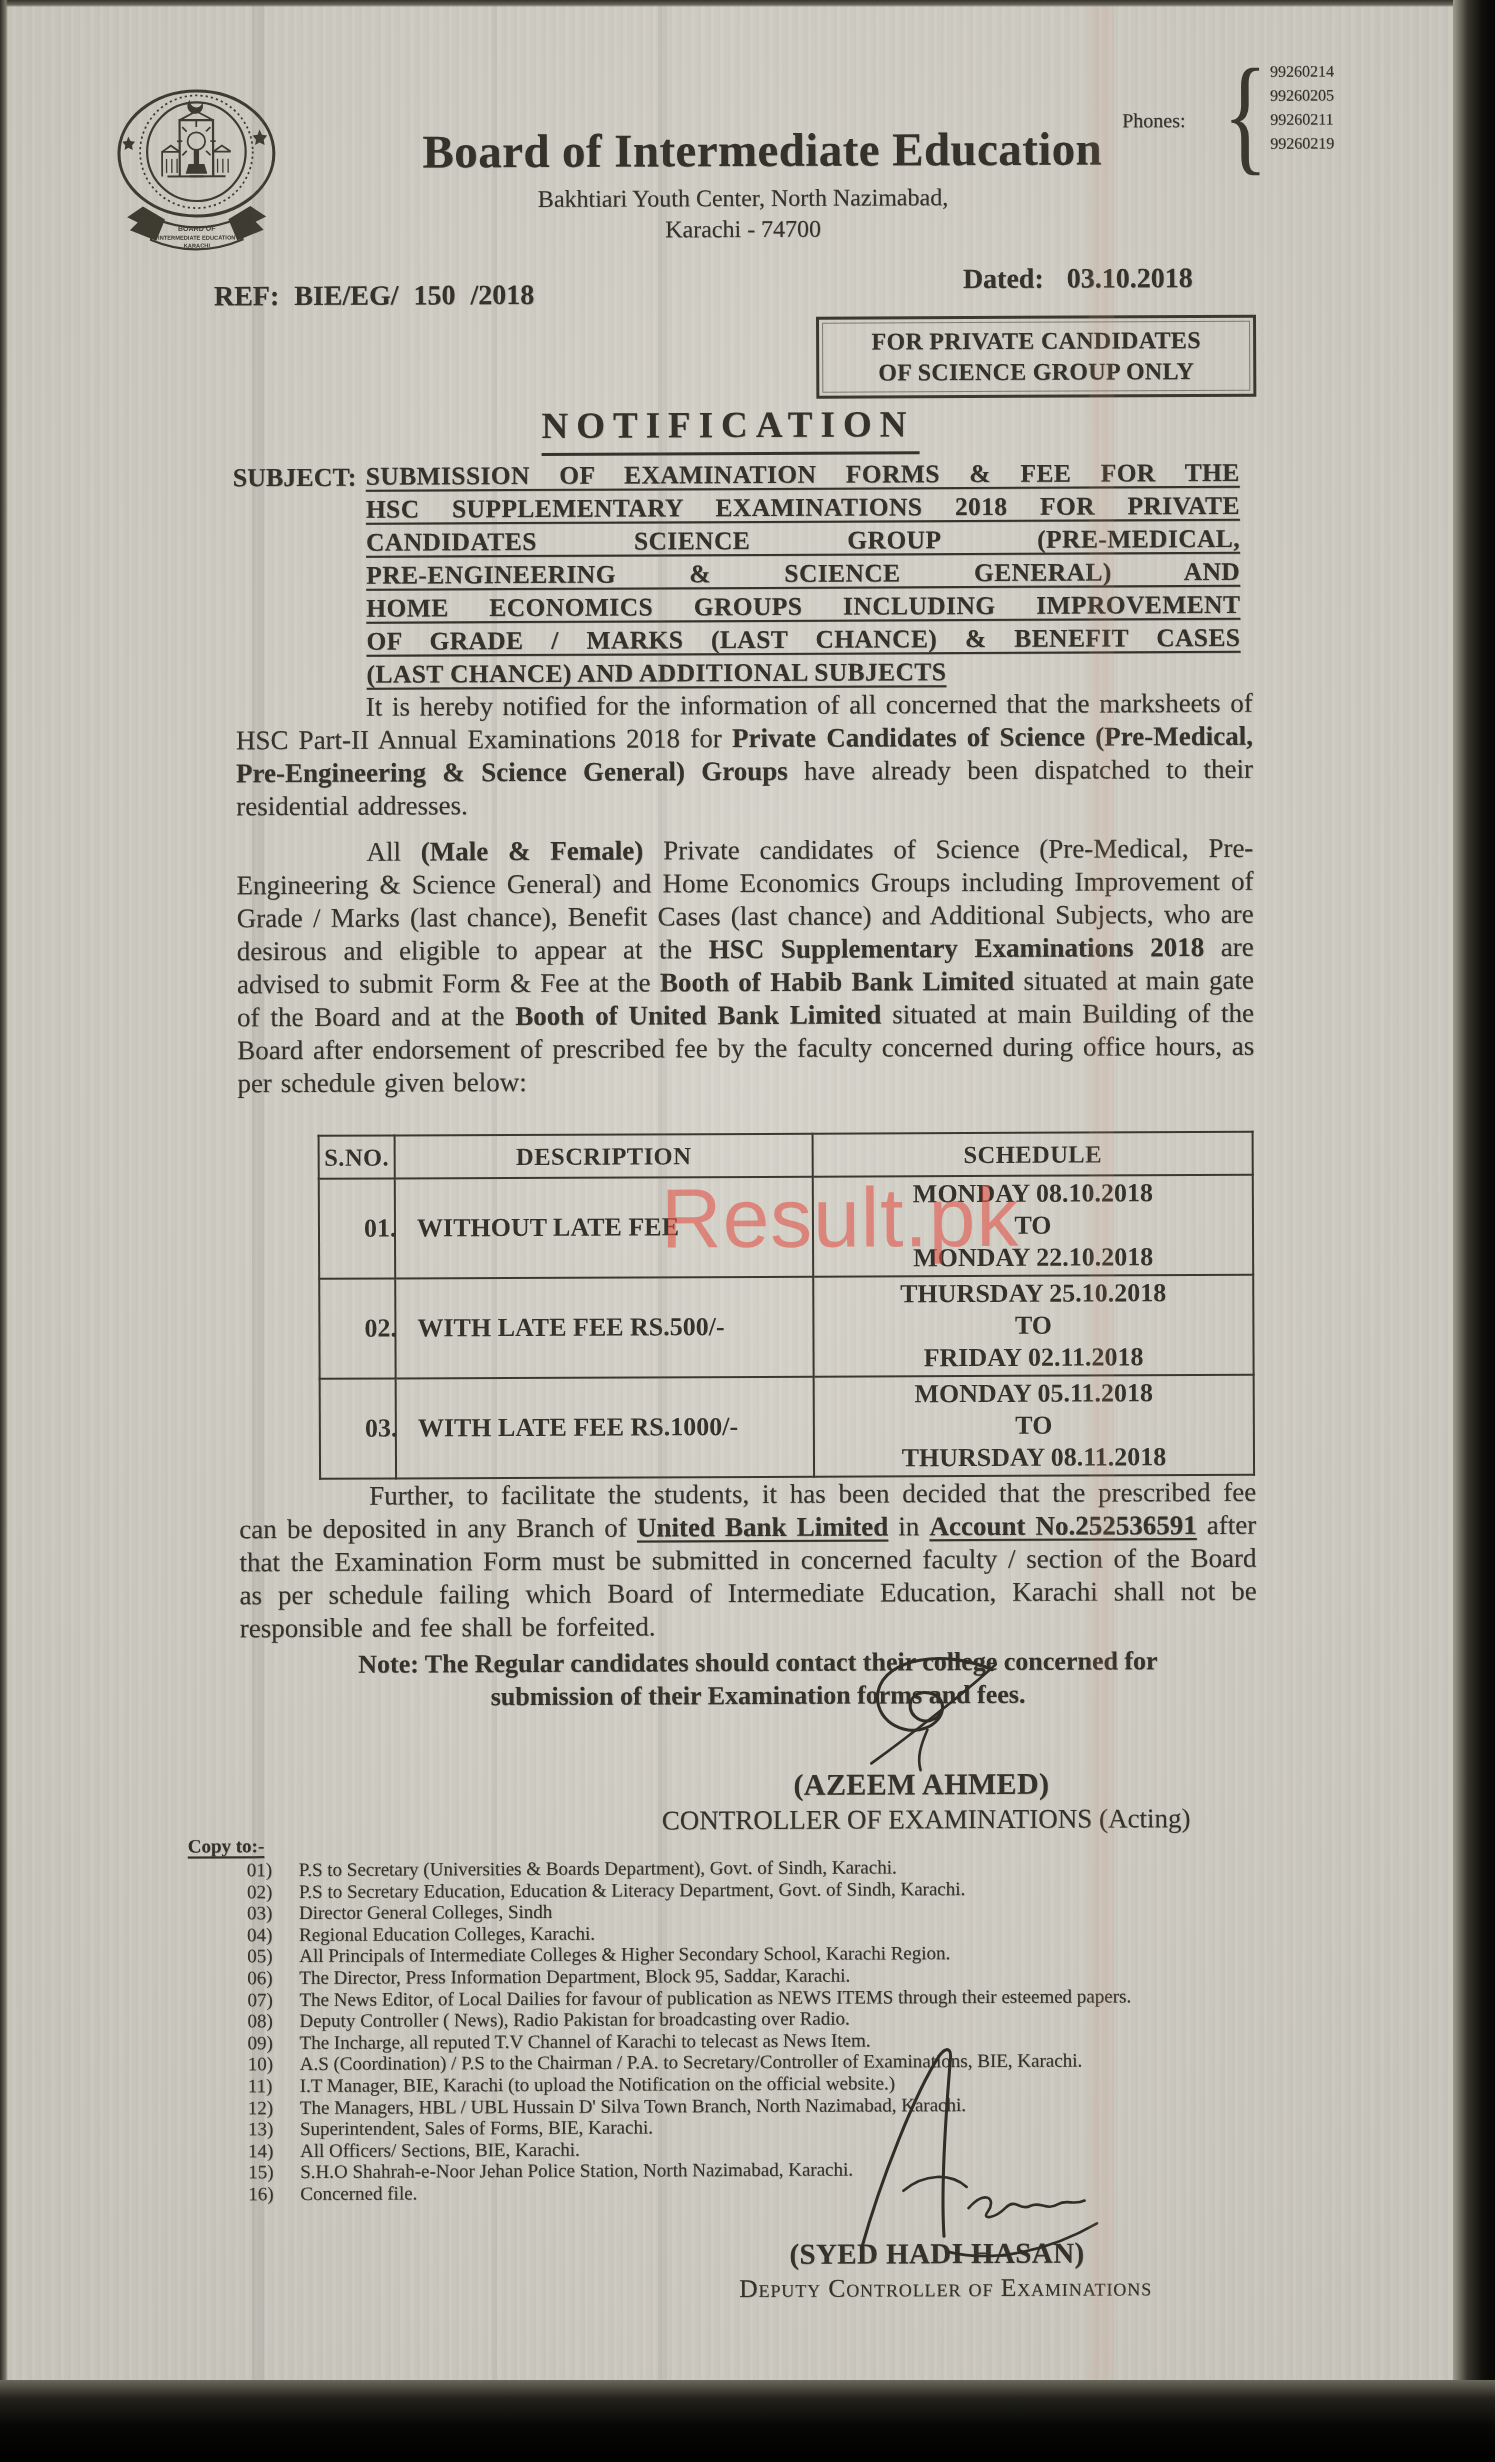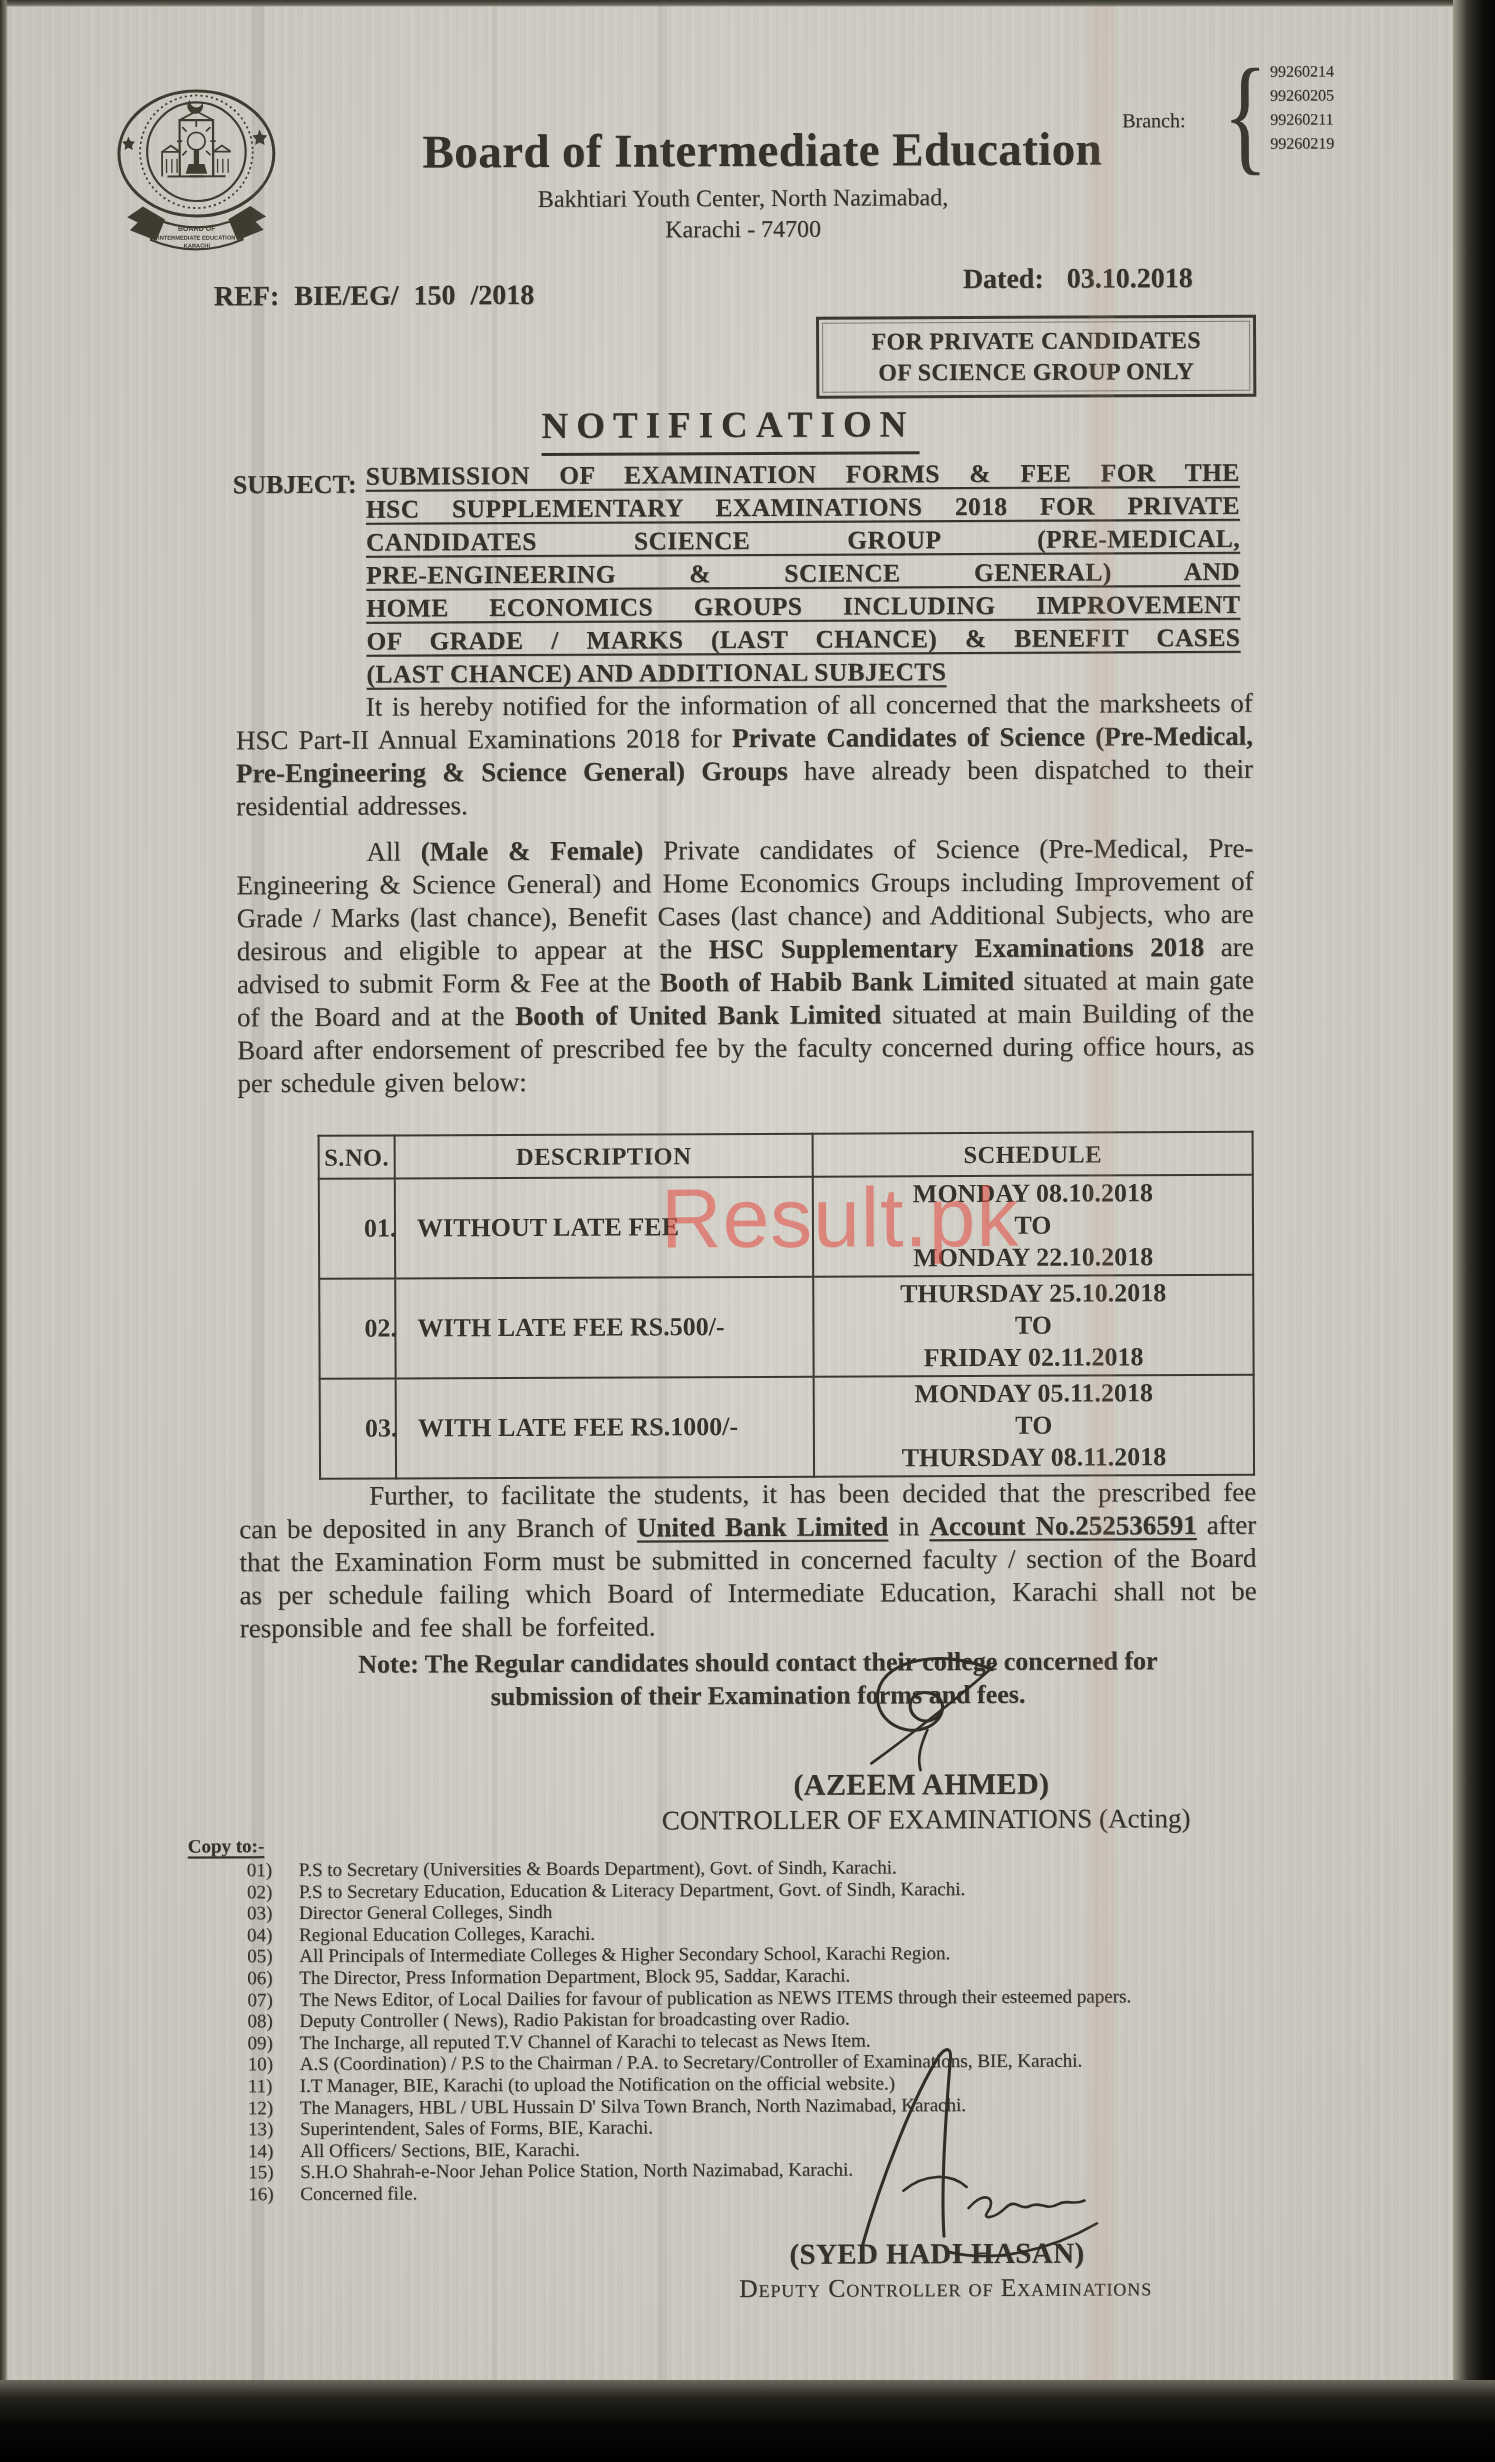--- a/index.html
+++ b/index.html
@@ -36,21 +36,21 @@
 
   .ref-line{left:218px;top:278px;font-size:28px;font-weight:bold;word-spacing:8px;}
   .dated{left:967px;top:264px;font-size:28px;font-weight:bold;}
   .dated .gap{display:inline-block;width:23px;}
 
   .aud-box{left:820px;top:317px;width:434px;height:76px;border:3.5px solid #3b392f;outline:0.9px solid rgba(59,57,47,0.55);outline-offset:-7px;
     display:flex;flex-direction:column;justify-content:center;text-align:center;font-size:24px;font-weight:bold;line-height:31px;letter-spacing:0.3px;}
 
   .noti{left:545px;top:403px;font-size:37px;font-weight:bold;letter-spacing:8px;border-bottom:3.5px solid #34322b;padding-bottom:6.2px;padding-right:5.3px;}
 
-  .subj-label{left:236px;top:461px;font-size:26px;font-weight:bold;margin-top:7px;}
+  .subj-label{left:236px;top:461px;font-size:26px;font-weight:bold;}
   .subject{left:369px;top:458px;width:874px;font-size:25.5px;font-weight:bold;letter-spacing:0.4px;line-height:33px;}
   .subj-line{text-align:justify;text-align-last:justify;text-decoration:underline;text-decoration-thickness:2.2px;text-underline-offset:5.3px;}
   .subj-line.last{text-align-last:left;}
 
   .para{width:1017px;left:238px;font-size:27px;line-height:33px;text-align:justify;word-spacing:2.2px;text-indent:130px;}
   .p1{top:689px;}
   .p2{top:834px;}
   .p3{top:1478px;}
 
   .fee-table{position:absolute;left:318px;top:1133px;width:933px;border-collapse:collapse;table-layout:fixed;}
@@ -124,21 +124,21 @@
       <path class="fl" d="M152,134 l18,12 -12,6 9,9 -30,12 -10,-24 z"></path>
       <path class="ln" stroke-width="2.5" d="M44,148 q47,20 94,0 l5,24 q-52,22 -104,0 z"></path>
       <text x="91" y="162" font-size="8" text-anchor="middle">BOARD OF</text>
       <text x="91" y="172" font-size="6.5" text-anchor="middle">INTERMEDIATE EDUCATION</text>
       <text x="91" y="181" font-size="6.5" text-anchor="middle">KARACHI</text>
     </svg>
 
     <div class="abs org-title ink">Board of Intermediate Education</div>
     <div class="abs addr1 ink">Bakhtiari Youth Center, North Nazimabad,</div>
     <div class="abs addr2 ink">Karachi - 74700</div>
-    <div class="abs phones-label ink">Branch:</div>
+    <div class="abs phones-label ink">Phones:</div>
     <div class="abs brace">{</div>
     <div class="abs phone-list ink">
       <div>99260214</div>
       <div>99260205</div>
       <div>99260211</div>
       <div>99260219</div>
     </div>
 
     <div class="abs ref-line ink">REF: BIE/EG/  150  /2018</div>
     <div class="abs dated ink">

